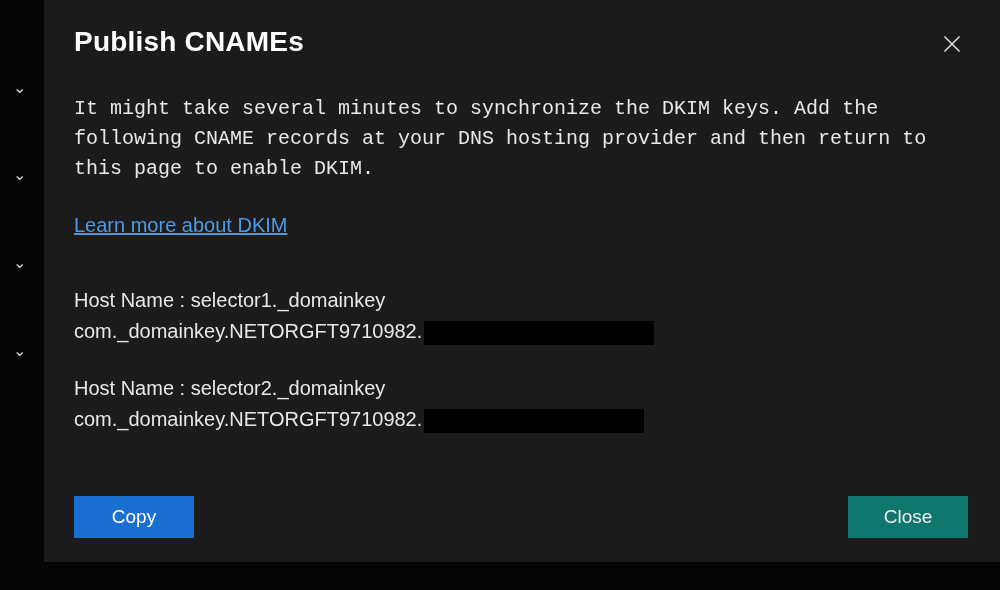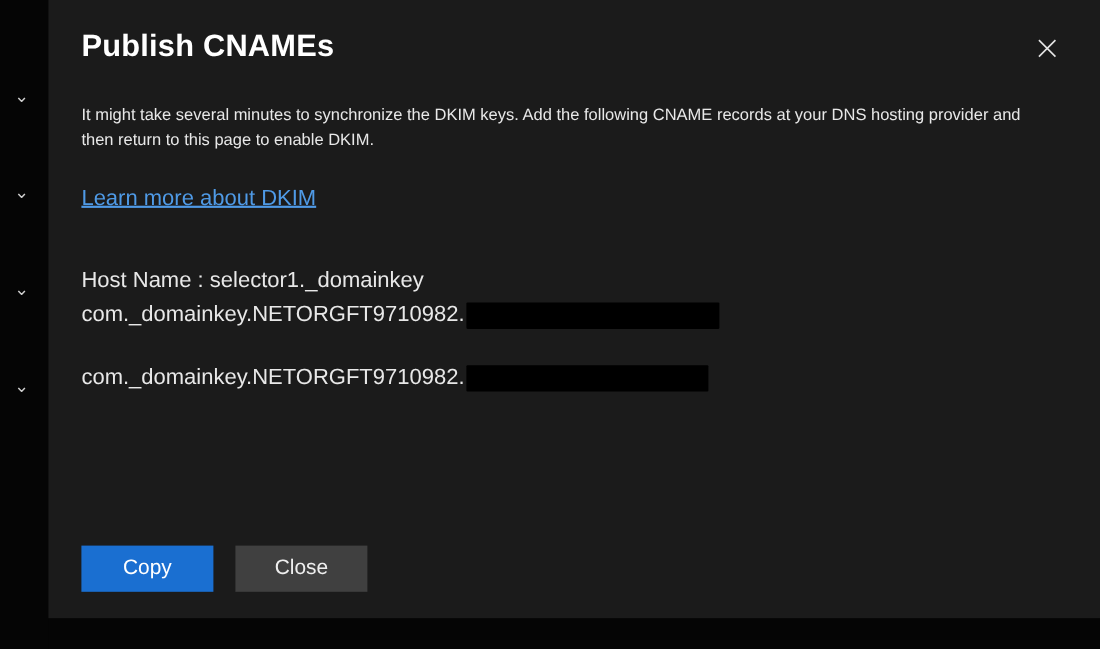--- a/index.html
+++ b/index.html
@@ -68,26 +68,27 @@
       display: flex;
       align-items: center;
       justify-content: center;
       background: transparent;
       border: none;
       cursor: pointer;
       color: #e6e6e6;
       margin-top: 2px;
     }
     .body-text {
-      font-size: 15px;
+      font-size: 20px;
       line-height: 1.5;
       color: #e8e8e8;
       font-weight: 400;
       margin-bottom: 30px;
       max-width: 880px;
+      font-family: Liberation Mono, monospace;
     }
     .link {
       font-size: 20px;
       color: #4f9ae6;
       text-decoration: underline;
       cursor: pointer;
       display: inline-block;
       margin-bottom: 48px;
     }
     .record-block {
@@ -107,39 +108,39 @@
       height: 24px;
       border-radius: 1px;
     }
     .r1 { width: 230px; margin-left: 2px; }
     .r2 { width: 230px; margin-left: 2px; }
     .r3 { width: 230px; margin-left: 2px; }
     .r4 { width: 220px; margin-left: 2px; }
     .buttons {
       margin-top: auto;
       display: flex;
-      justify-content: flex-start;
+      justify-content: space-between;
       gap: 20px;
       padding-top: 18px;
     }
     .btn {
       min-width: 120px;
       padding: 10px 24px;
       font-size: 19px;
       font-weight: 500;
       border: none;
       cursor: pointer;
       font-family: inherit;
     }
     .btn-primary {
       background: #1a6fd1;
       color: #fff;
     }
     .btn-secondary {
-      background: #404040;
+      background: #0f766e;
       color: #eee;
     }
   </style>
 </head>
 <body>
 
 <div class="backdrop">
   <span class="bg-chevron" style="top:78px">⌄</span>
   <span class="bg-chevron" style="top:165px">⌄</span>
   <span class="bg-chevron" style="top:253px">⌄</span>
@@ -169,20 +170,25 @@
       <span> </span>
       <span>selector1._domainkey</span>
     </span>
     <span class="record-line">
       <span>com._domainkey.NETORGFT9710982.</span><span class="redaction r2"></span>
     </span>
   </div>
 
   <div class="record-block">
     <span class="record-line">
+      <span>Host Name :</span>
+      <span> </span>
+      <span>selector2._domainkey</span>
+    </span>
+    <span class="record-line">
       <span>com._domainkey.NETORGFT9710982.</span><span class="redaction r4"></span>
     </span>
   </div>
 
   <div class="buttons">
     <button class="btn btn-primary">Copy</button>
     <button class="btn btn-secondary">Close</button>
   </div>
 </div>
 

